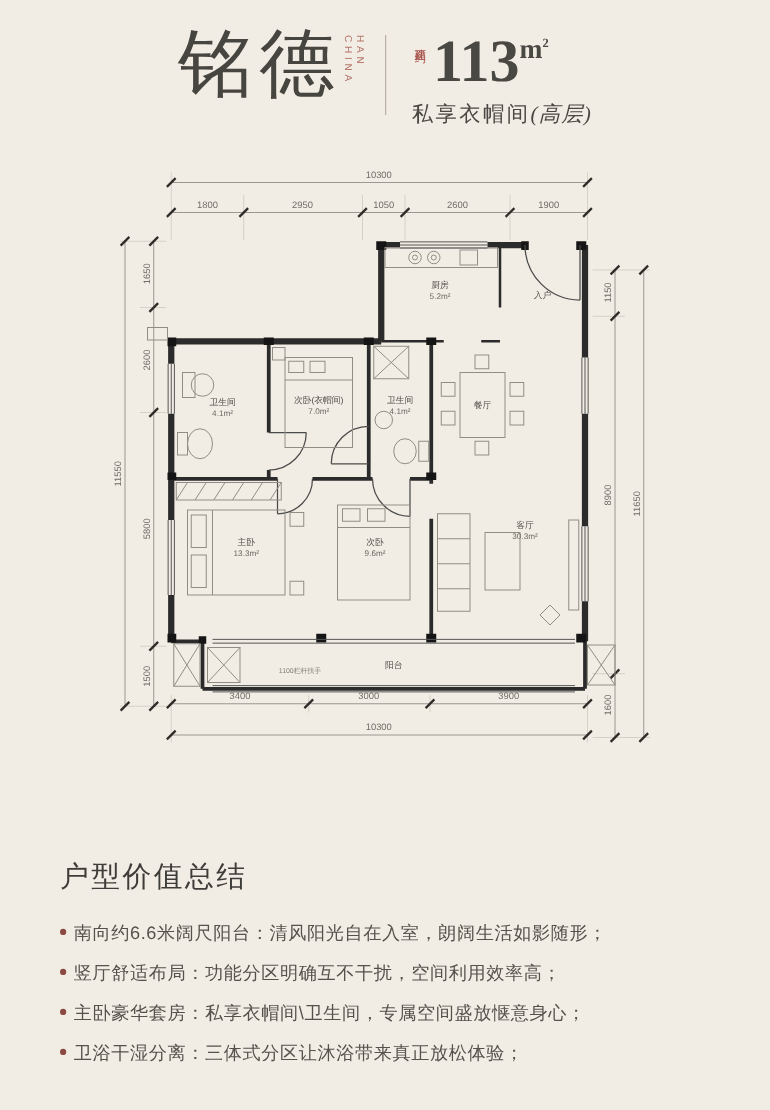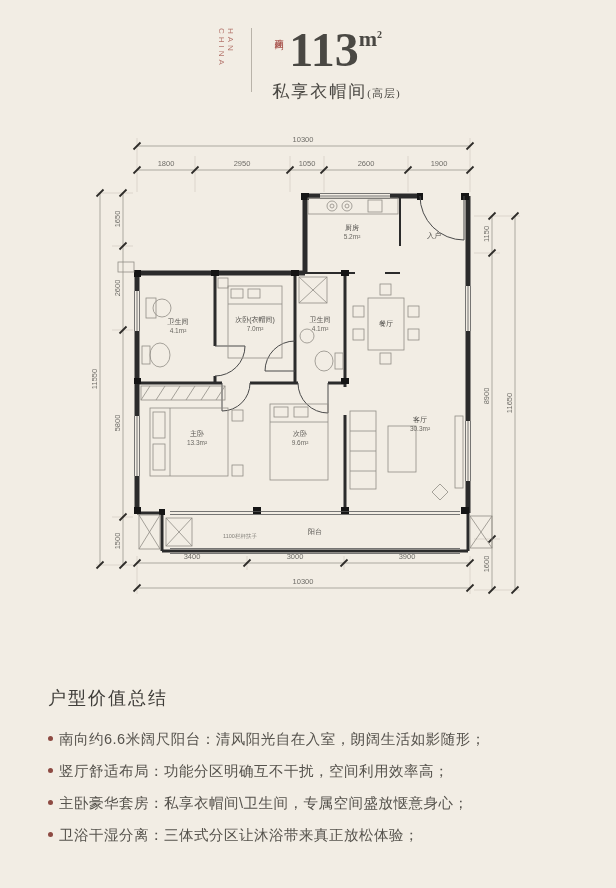--- a/index.html
+++ b/index.html
@@ -42,49 +42,50 @@
   }
   .area-unit{
     font-family:"Liberation Serif","DejaVu Serif",serif;
     font-size:22px;color:#4a4843;font-weight:700;
   }
   .area-unit sup{font-size:10px;vertical-align:super;}
   .spec-sub{
     margin-top:6px;font-size:17px;letter-spacing:2px;color:#4a4843;
     font-family:"Liberation Serif","DejaVu Serif",serif;
   }
-  .sub-note{font-size:11px;letter-spacing:1px;}
+  .sub-note{font-size:17px;letter-spacing:1px;font-style:italic;}
 
   
   .plan-wrap{position:relative;margin-top:6px;height:524px;}
   svg{display:block;}
   text{font-family:"Liberation Sans","DejaVu Sans",sans-serif;}
   .dim-t{font-size:7.5px;fill:#6f6d68;}
   .room-t{font-size:7px;fill:#4f4d49;}
   .room-a{font-size:6.5px;fill:#6a6862;}
   .note-t{font-size:5.5px;fill:#84817b;}
 
   
   .summary{margin:36px 0 0 48px;}
   .sum-title{
     font-family:"Liberation Serif","DejaVu Serif",serif;
-    font-size:18px;font-weight:400;letter-spacing:2px;color:#3f3d39;margin:0;
+    font-size:23px;font-weight:400;letter-spacing:2px;color:#3f3d39;margin:0;
   }
   .sum-en{font-size:10px;letter-spacing:3px;color:#b2928f;margin-top:5px;}
   .bullets{list-style:none;margin:20px 0 0 0;padding:0;text-align:right;}
   .bullets li{display:flex;align-items:flex-start;margin-bottom:13px;font-size:14.5px;color:#55524c;letter-spacing:0.5px;}
   .dot{width:5px;height:5px;border-radius:50%;background:#8d4a42;margin:6px 6px 0 0;flex:0 0 auto;}
 </style>
 </head>
 <body>
 
 <div class="page">
 
   <header class="hdr">
     <div class="brand-wrap">
+      <div class="brand">铭德</div>
       <div class="brand-en">
         <span>HAN</span>
         <span>CHINA</span>
       </div>
     </div>
     <div class="hdr-divider"></div>
     <div class="spec">
       <div class="spec-top">
         <div class="area-prefix">建面约</div>
         <div class="area-val">113</div>

